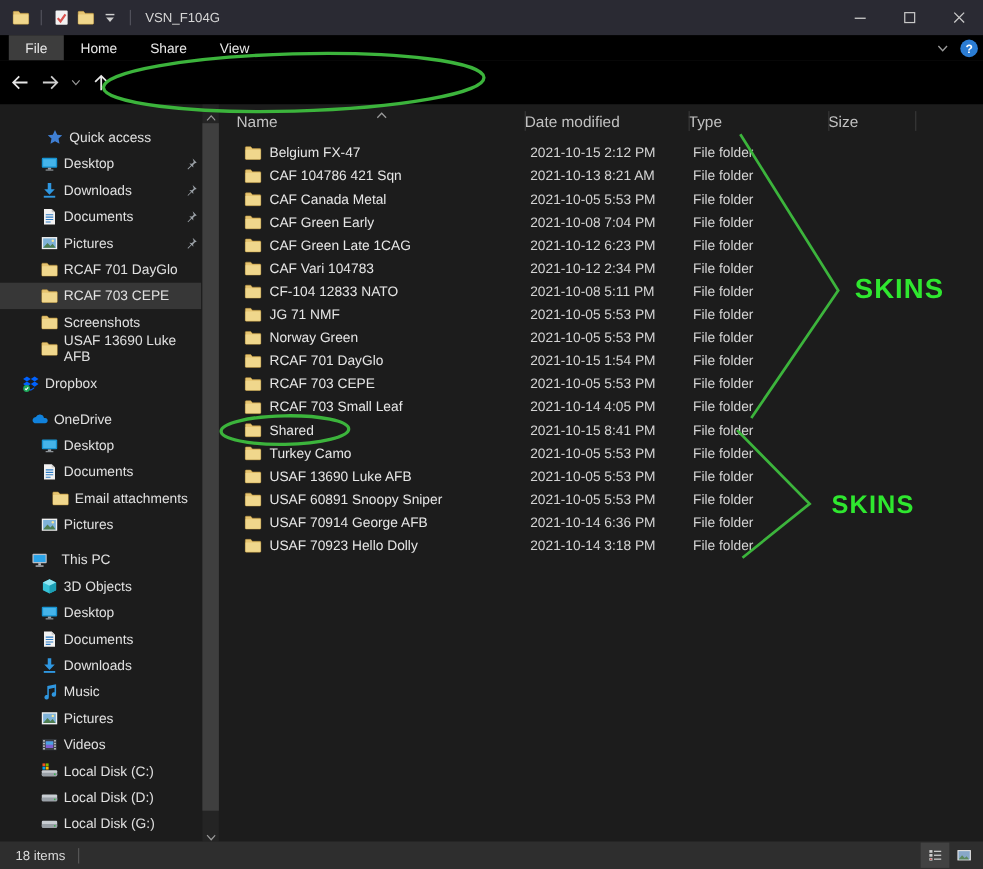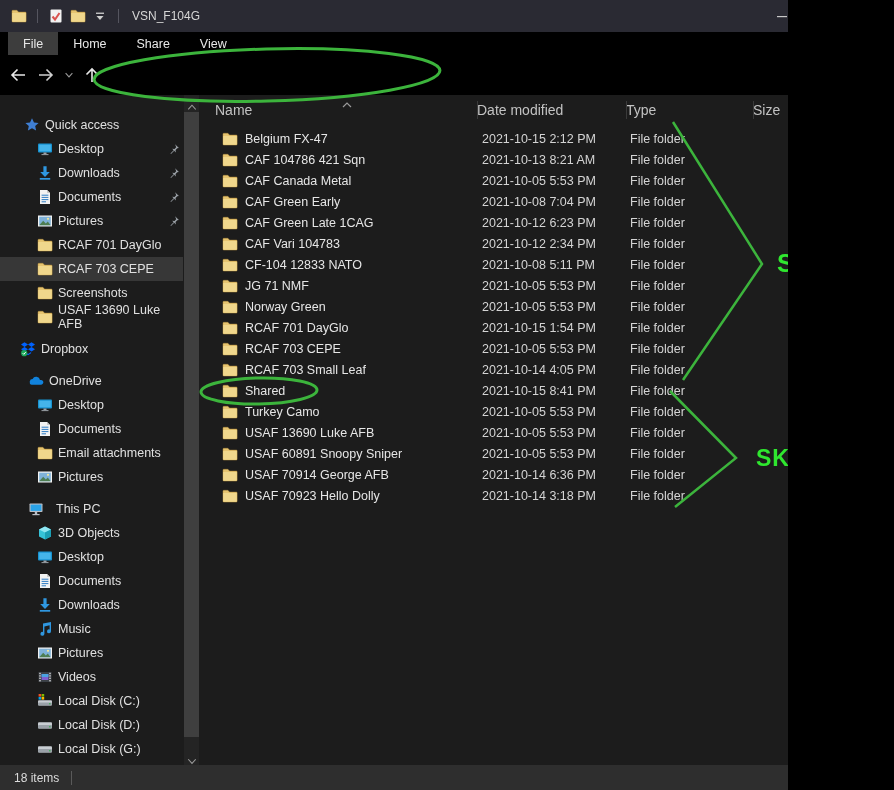--- a/index.html
+++ b/index.html
@@ -1,19 +1,19 @@
 <!DOCTYPE html>
 <html><head>
 <meta charset="utf-8">
 <style>
   * { margin:0; padding:0; box-sizing:border-box; }
   html,body { background:#000; }
   body { font-family:"Liberation Sans", sans-serif; }
   #window {
-    position:relative; width:788px; height:790px; background:#1c1c1c;
+    position:relative; width:894px; height:790px; background:#1c1c1c;
     overflow:hidden; color:#e2e2e2; font-size:12.5px;
   }
   
   .titlebar { position:absolute; left:0; top:0; width:894px; height:32px; background:#2a2a33; display:flex; align-items:center; }
   .titlebar .icn { width:16px; height:16px; display:inline-block; }
   .tb-sep { width:1px; height:14px; background:#55555f; margin:0 7px; }
   .tb-item { display:flex; align-items:center; justify-content:center; width:22px; height:22px; }
   .tb-title { color:#d6d6d6; font-size:12px; margin-left:6px; }
   .win-controls { position:absolute; right:0; top:0; height:32px; display:flex; }
   .win-btn { width:45px; height:32px; display:flex; align-items:center; justify-content:center; }
@@ -197,21 +197,21 @@
             <circle cx="6.8" cy="6.8" r="4.3" stroke="#9a9a9a" stroke-width="1.2" fill="none"></circle>
             <line x1="10" y1="10" x2="14" y2="14" stroke="#9a9a9a" stroke-width="1.2"></line>
           </svg></span>
       <input type="text" placeholder="Search VSN_F104G" style="">
     </div>
   </div>
 
   <div class="main">
     <div class="sidebar">
       <div class="side-list" id="side-list">
-          <div class="side-row" style="padding-left: 24px; align-items: center;">
+          <div class="side-row" style="padding-left: 42px; align-items: center;">
             <span class="icn" style="width: 16px; height: 16px; flex: 0 0 16px;"><svg viewBox="0 0 16 16">
                 <path d="M8 1.2l2 4.2 4.6.5-3.4 3.1.9 4.6L8 11.3l-4.1 2.3.9-4.6L1.4 5.9 6 5.4z" fill="#3f7fd4"></path>
               </svg></span>
             <span>Quick access</span>
           </div>
           <div class="side-row" style="padding-left: 37px;">
             <span class="icn" style="width: 16px; height: 16px; flex: 0 0 16px;"><svg viewBox="0 0 16 16">
                 <rect x="1" y="2.5" width="14" height="9" rx="1" fill="#1793d1"></rect>
                 <rect x="2.2" y="3.7" width="11.6" height="6.6" fill="#45b4ea"></rect>
                 <rect x="6.5" y="11.5" width="3" height="1.6" fill="#9aa0a6"></rect>
@@ -323,21 +323,21 @@
                 <path d="M10 1l3 3h-3z" fill="#c9c9c9"></path>
                 <g stroke="#2e7cc4" stroke-width="1">
                   <line x1="4.6" y1="6.2" x2="11.4" y2="6.2"></line>
                   <line x1="4.6" y1="8.4" x2="11.4" y2="8.4"></line>
                   <line x1="4.6" y1="10.6" x2="11.4" y2="10.6"></line>
                   <line x1="4.6" y1="12.8" x2="9" y2="12.8"></line>
                 </g>
               </svg></span>
             <span>Documents</span>
           </div>
-          <div class="side-row" style="padding-left: 37px;">
+          <div class="side-row" style="padding-left: 37px; margin-left: 10px;">
             <span class="icn" style="width: 16px; height: 16px; flex: 0 0 16px;"><svg viewBox="0 0 16 16">
                 <path d="M1 3c0-.4.3-.7.7-.7h4.2l1.6 1.8h7c.3 0 .6.3.6.7v8.5c0 .4-.3.7-.7.7H1.7c-.4 0-.7-.3-.7-.7z" fill="#e6c470" stroke="#b8923f" stroke-width=".5"></path>
                 <path d="M1.2 5.1h13.6v8.1c0 .3-.2.5-.5.5H1.7c-.3 0-.5-.2-.5-.5z" fill="#f0d78c"></path>
               </svg></span>
             <span>Email attachments</span>
           </div>
           <div class="side-row" style="padding-left: 37px;">
             <span class="icn" style="width: 16px; height: 16px; flex: 0 0 16px;"><svg viewBox="0 0 16 16">
                 <rect x="1" y="2.5" width="14" height="11" fill="#f2f2f2"></rect>
                 <rect x="2.2" y="3.7" width="11.6" height="8.6" fill="#7fb2d8"></rect>

